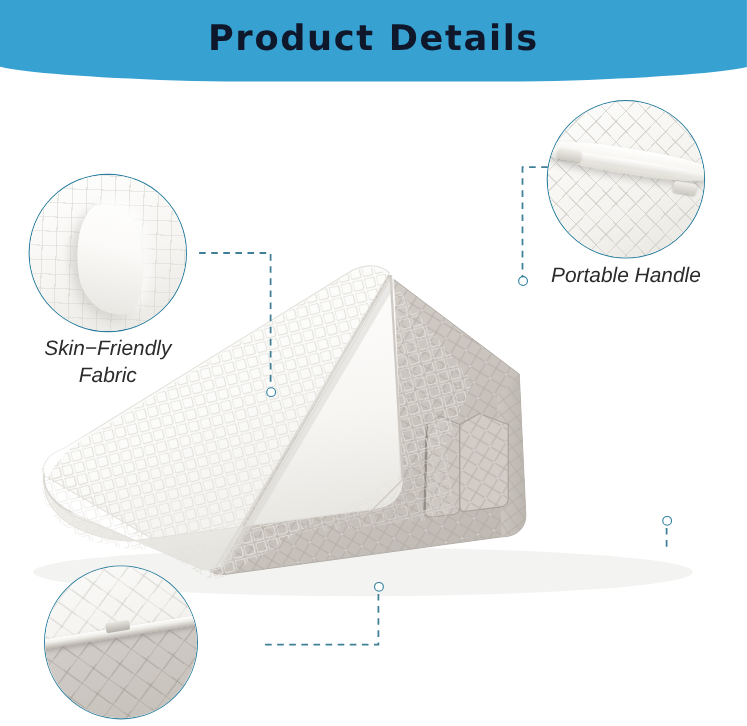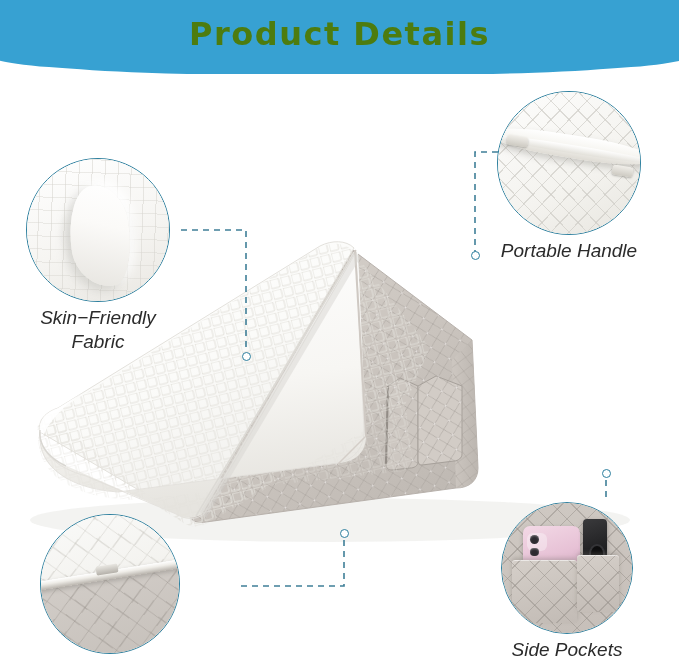--- a/index.html
+++ b/index.html
@@ -7,21 +7,21 @@
        font-family:"Liberation Sans","DejaVu Sans",sans-serif;}
 
   #stage{position:relative;width:679px;height:660px;background:#fff;overflow:hidden;}
 
   
   .banner{position:absolute;left:0;top:0;width:679px;height:74px;overflow:hidden;}
   .banner-bg{position:absolute;left:-10px;top:-14px;width:700px;height:90px;
              background:#37a1d2;border-bottom-left-radius:100% 40px;
              border-bottom-right-radius:100% 40px;}
   .banner-title{position:absolute;left:0;top:14px;width:679px;text-align:center;
-                color:#4d7c0f;font-size:32px;font-weight:bold;letter-spacing:1.5px;
+                color:#0f172a;font-size:32px;font-weight:bold;letter-spacing:1.5px;
                 line-height:40px;font-family:"DejaVu Sans",sans-serif;}
 
   
   .callout{position:absolute;font-style:italic;}
   .c-circle{position:relative;border-radius:50%;overflow:hidden;
             border:1.6px solid #2d7f9e;background:#fff;}
   .c-label{position:absolute;left:50%;transform:translateX(-50%);
            text-align:center;color:#2b2b2b;font-size:19px;line-height:24px;
            white-space:pre;}
 
@@ -263,32 +263,14 @@
   <div class="callout" style="left:40px;top:514px;">
     <div class="c-circle" style="width:138px;height:138px;">
       <div class="zip-top"></div>
       <div class="zip-bot"></div>
       <div class="zip-line"></div>
       <div class="zip-pull"></div>
     </div>
     <div class="c-label" style="top:144px;width:230px;">Smooth Zipper</div>
   </div>
 
-  <div class="callout" style="left:501px;top:502px;">
-    <div class="c-circle" style="width:130px;height:130px;">
-      <div class="pk-bg"></div>
-
-      <div class="pk-phone" style="left:16%;top:18%;width:44%;height:34%;">
-        <div class="pk-cam"></div>
-        <div class="pk-lens" style="left:13%;top:20%;width:15%;height:20%;"></div>
-        <div class="pk-lens" style="left:13%;top:48%;width:15%;height:20%;"></div>
-      </div>
-
-      <div class="pk-remote" style="left:62%;top:12%;width:19%;height:40%;">
-        <div class="pk-remote-dot"></div>
-      </div>
-      <div class="pk-pocket" style="left:8%;top:44%;width:50%;height:48%;"></div>
-      <div class="pk-pocket" style="left:58%;top:40%;width:32%;height:44%;"></div>
-    </div>
-    <div class="c-label" style="top:136px;width:220px;">Side Pockets</div>
-  </div>
 
 </div>
 
 </body></html>

